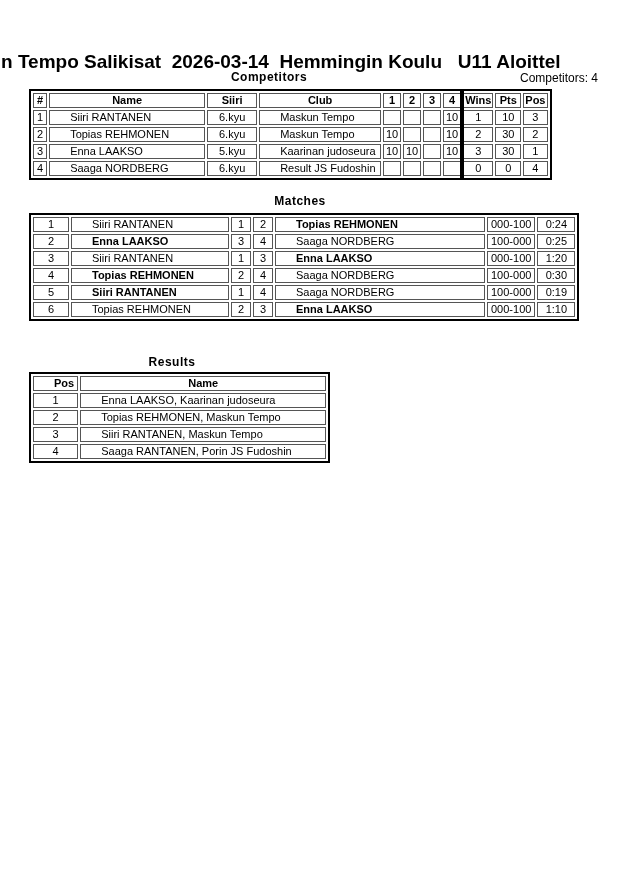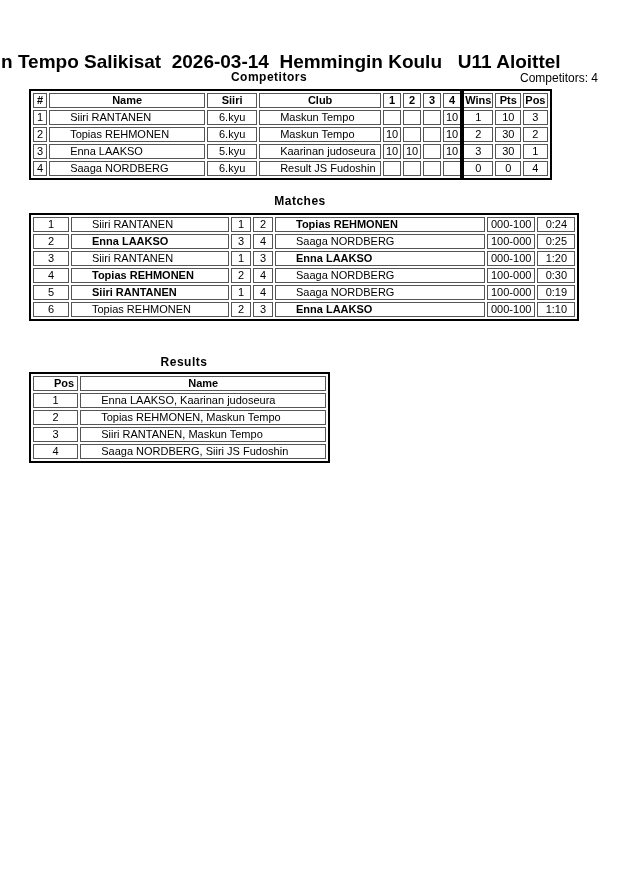--- a/index.html
+++ b/index.html
@@ -11,21 +11,21 @@
     position:absolute;top:51px;left:1px;width:629px;height:24px;
     font-size:19px;font-weight:bold;white-space:pre;overflow:hidden;
   }
   .page-title span{display:inline-block;transform-origin:left center;}
   .section-label{
     position:absolute;transform:translateX(-50%);
     font-size:12px;font-weight:bold;letter-spacing:0.5px;white-space:nowrap;
   }
   #sec-competitors{top:70px;left:262px;margin-left:7px;}
   #sec-matches{top:194px;left:300px;text-align:center;}
-  #sec-results{top:355px;left:172px;margin-left:12px;}
+  #sec-results{top:355px;left:172px;}
   .competitors-count{
     position:absolute;top:71px;right:32px;font-size:12px;white-space:nowrap;
   }
   .tblwrap{position:absolute;}
   #wrap-competitors{top:89px;left:29px;}
   #wrap-matches{top:213px;left:29px;}
   #wrap-results{top:372px;left:29px;}
   table{
     border-collapse:separate;border-spacing:2px;
     border:2px solid #000;background:#fff;table-layout:fixed;
@@ -230,17 +230,17 @@
     <tr>
       <td>2</td>
       <td class="lft">Topias REHMONEN, Maskun Tempo</td>
     </tr>
     <tr>
       <td>3</td>
       <td class="lft">Siiri RANTANEN, Maskun Tempo</td>
     </tr>
     <tr>
       <td>4</td>
-      <td class="lft">Saaga NORDBERG, Siiri JS Fudoshin</td>
+      <td class="lft">Saaga RANTANEN, Porin JS Fudoshin</td>
     </tr>
   </tbody>
     </table>
 </div>
 
 </body></html>

